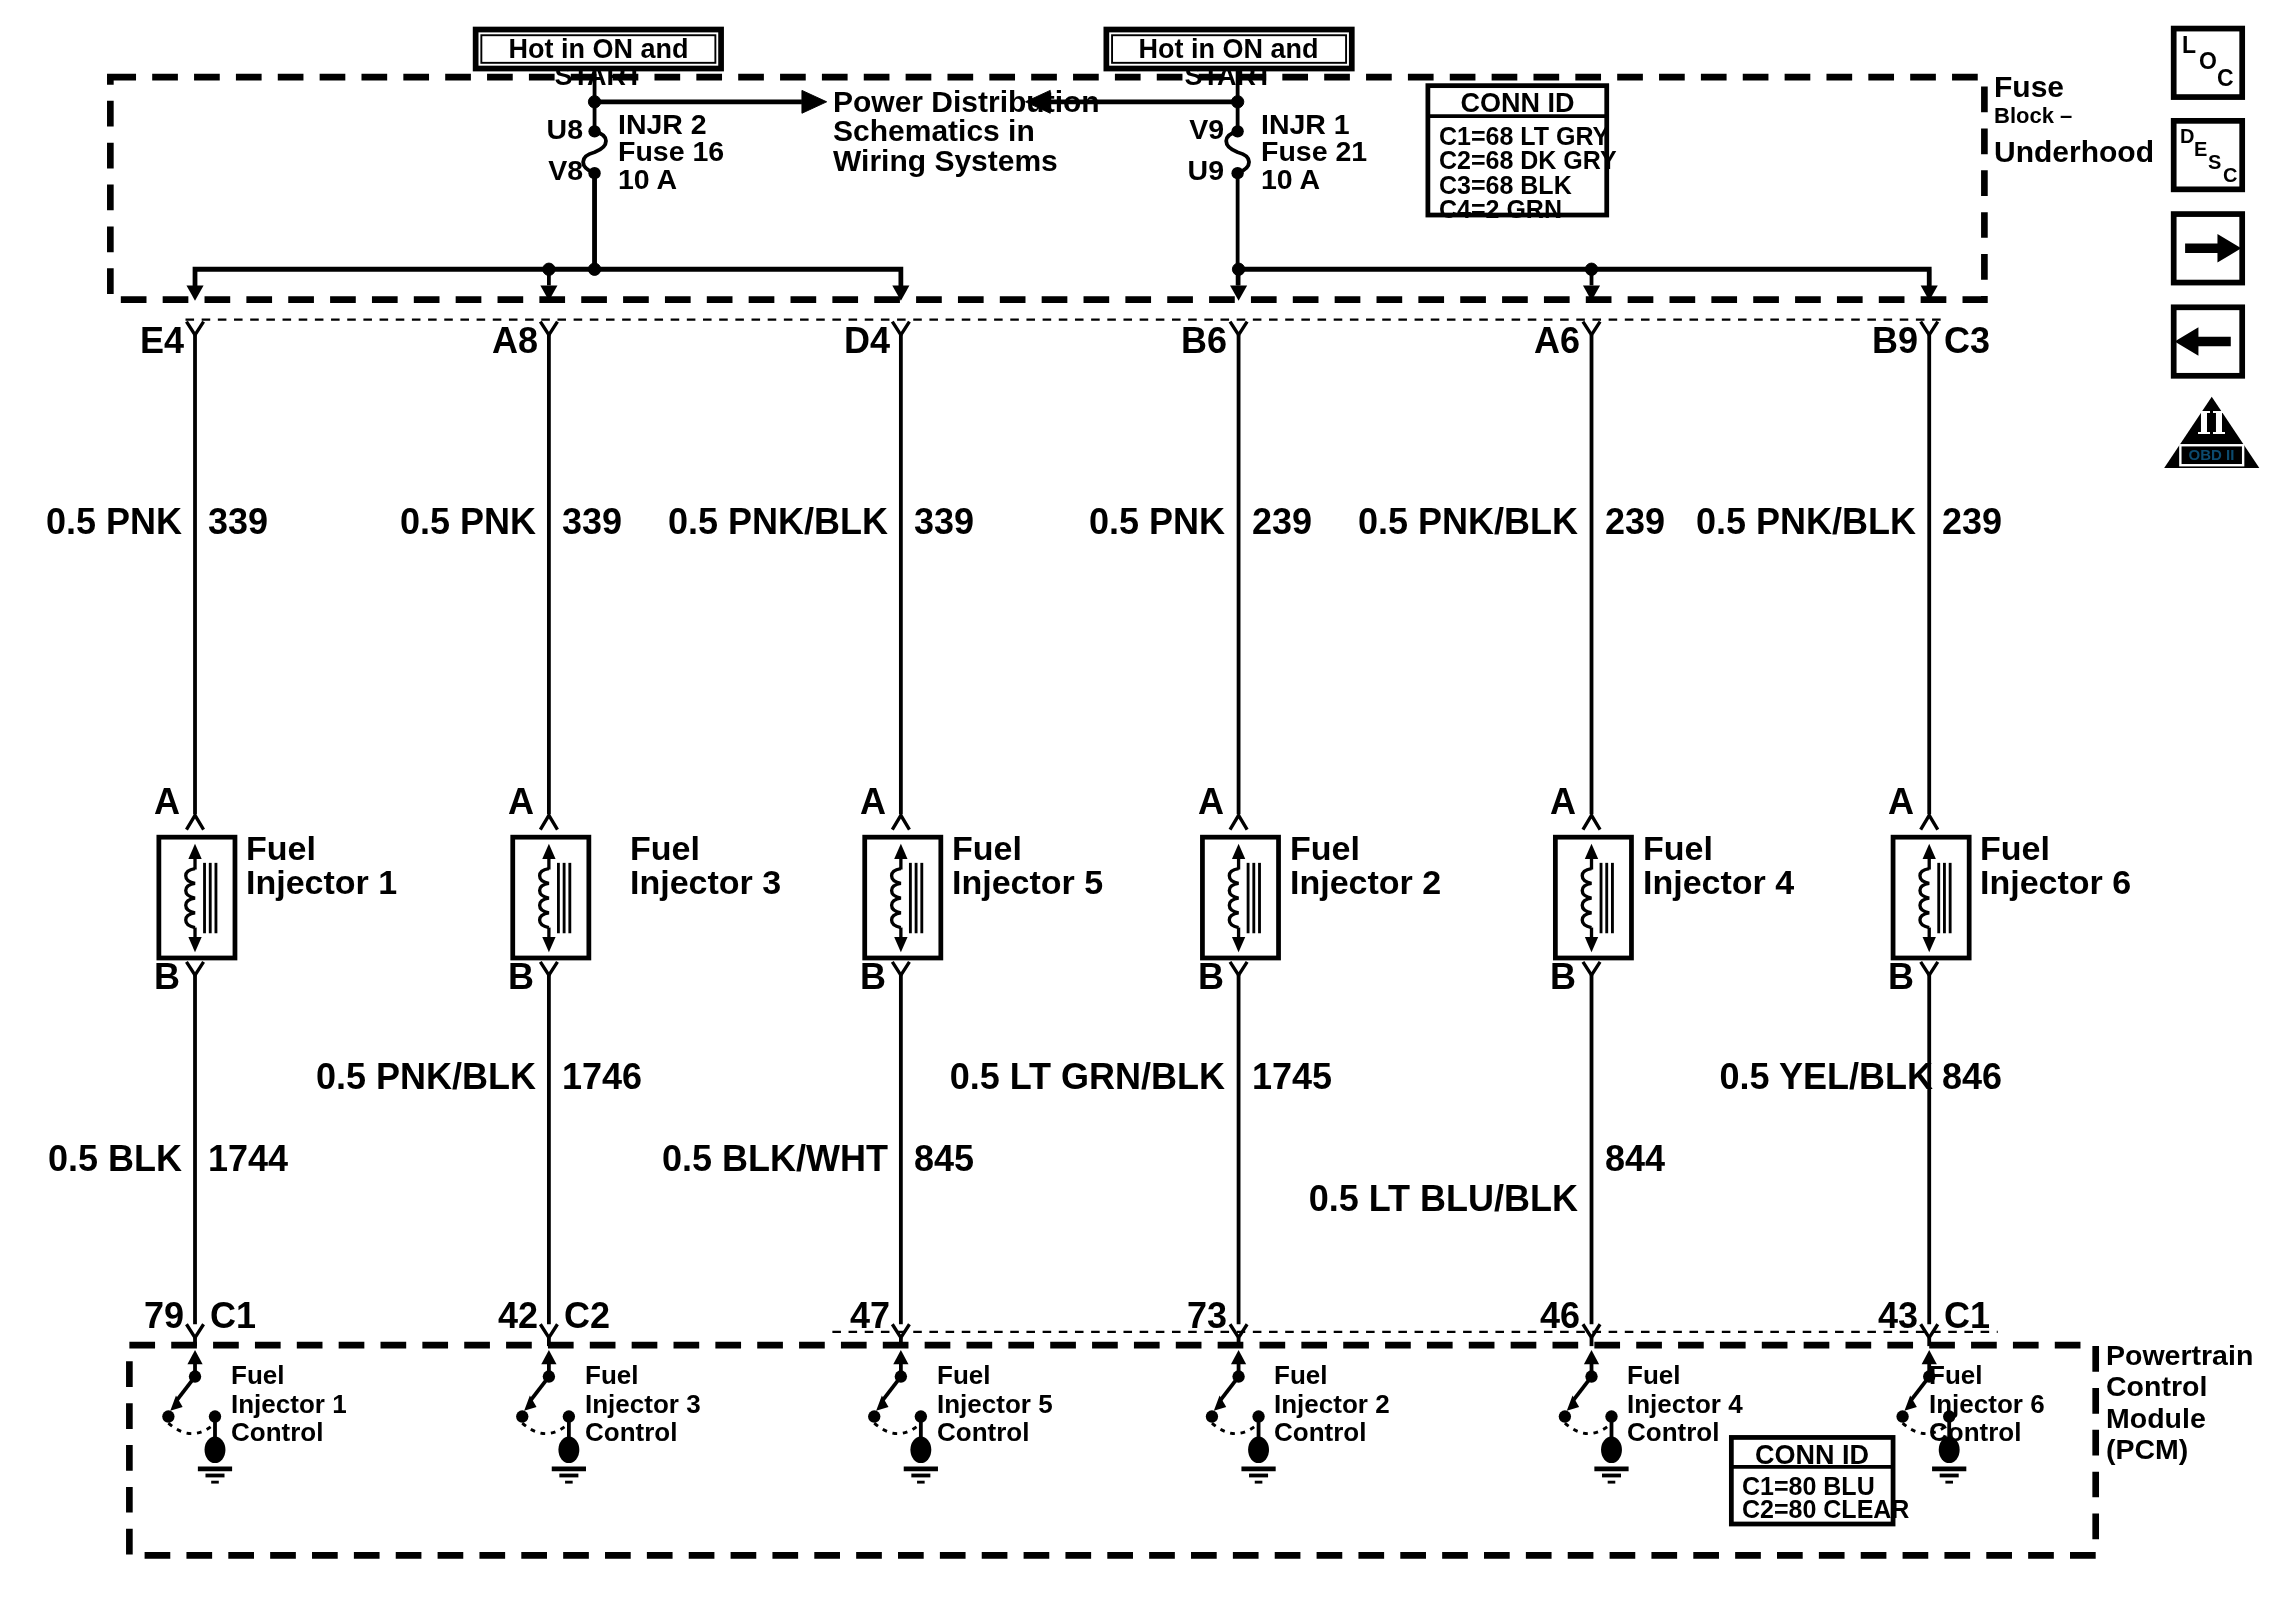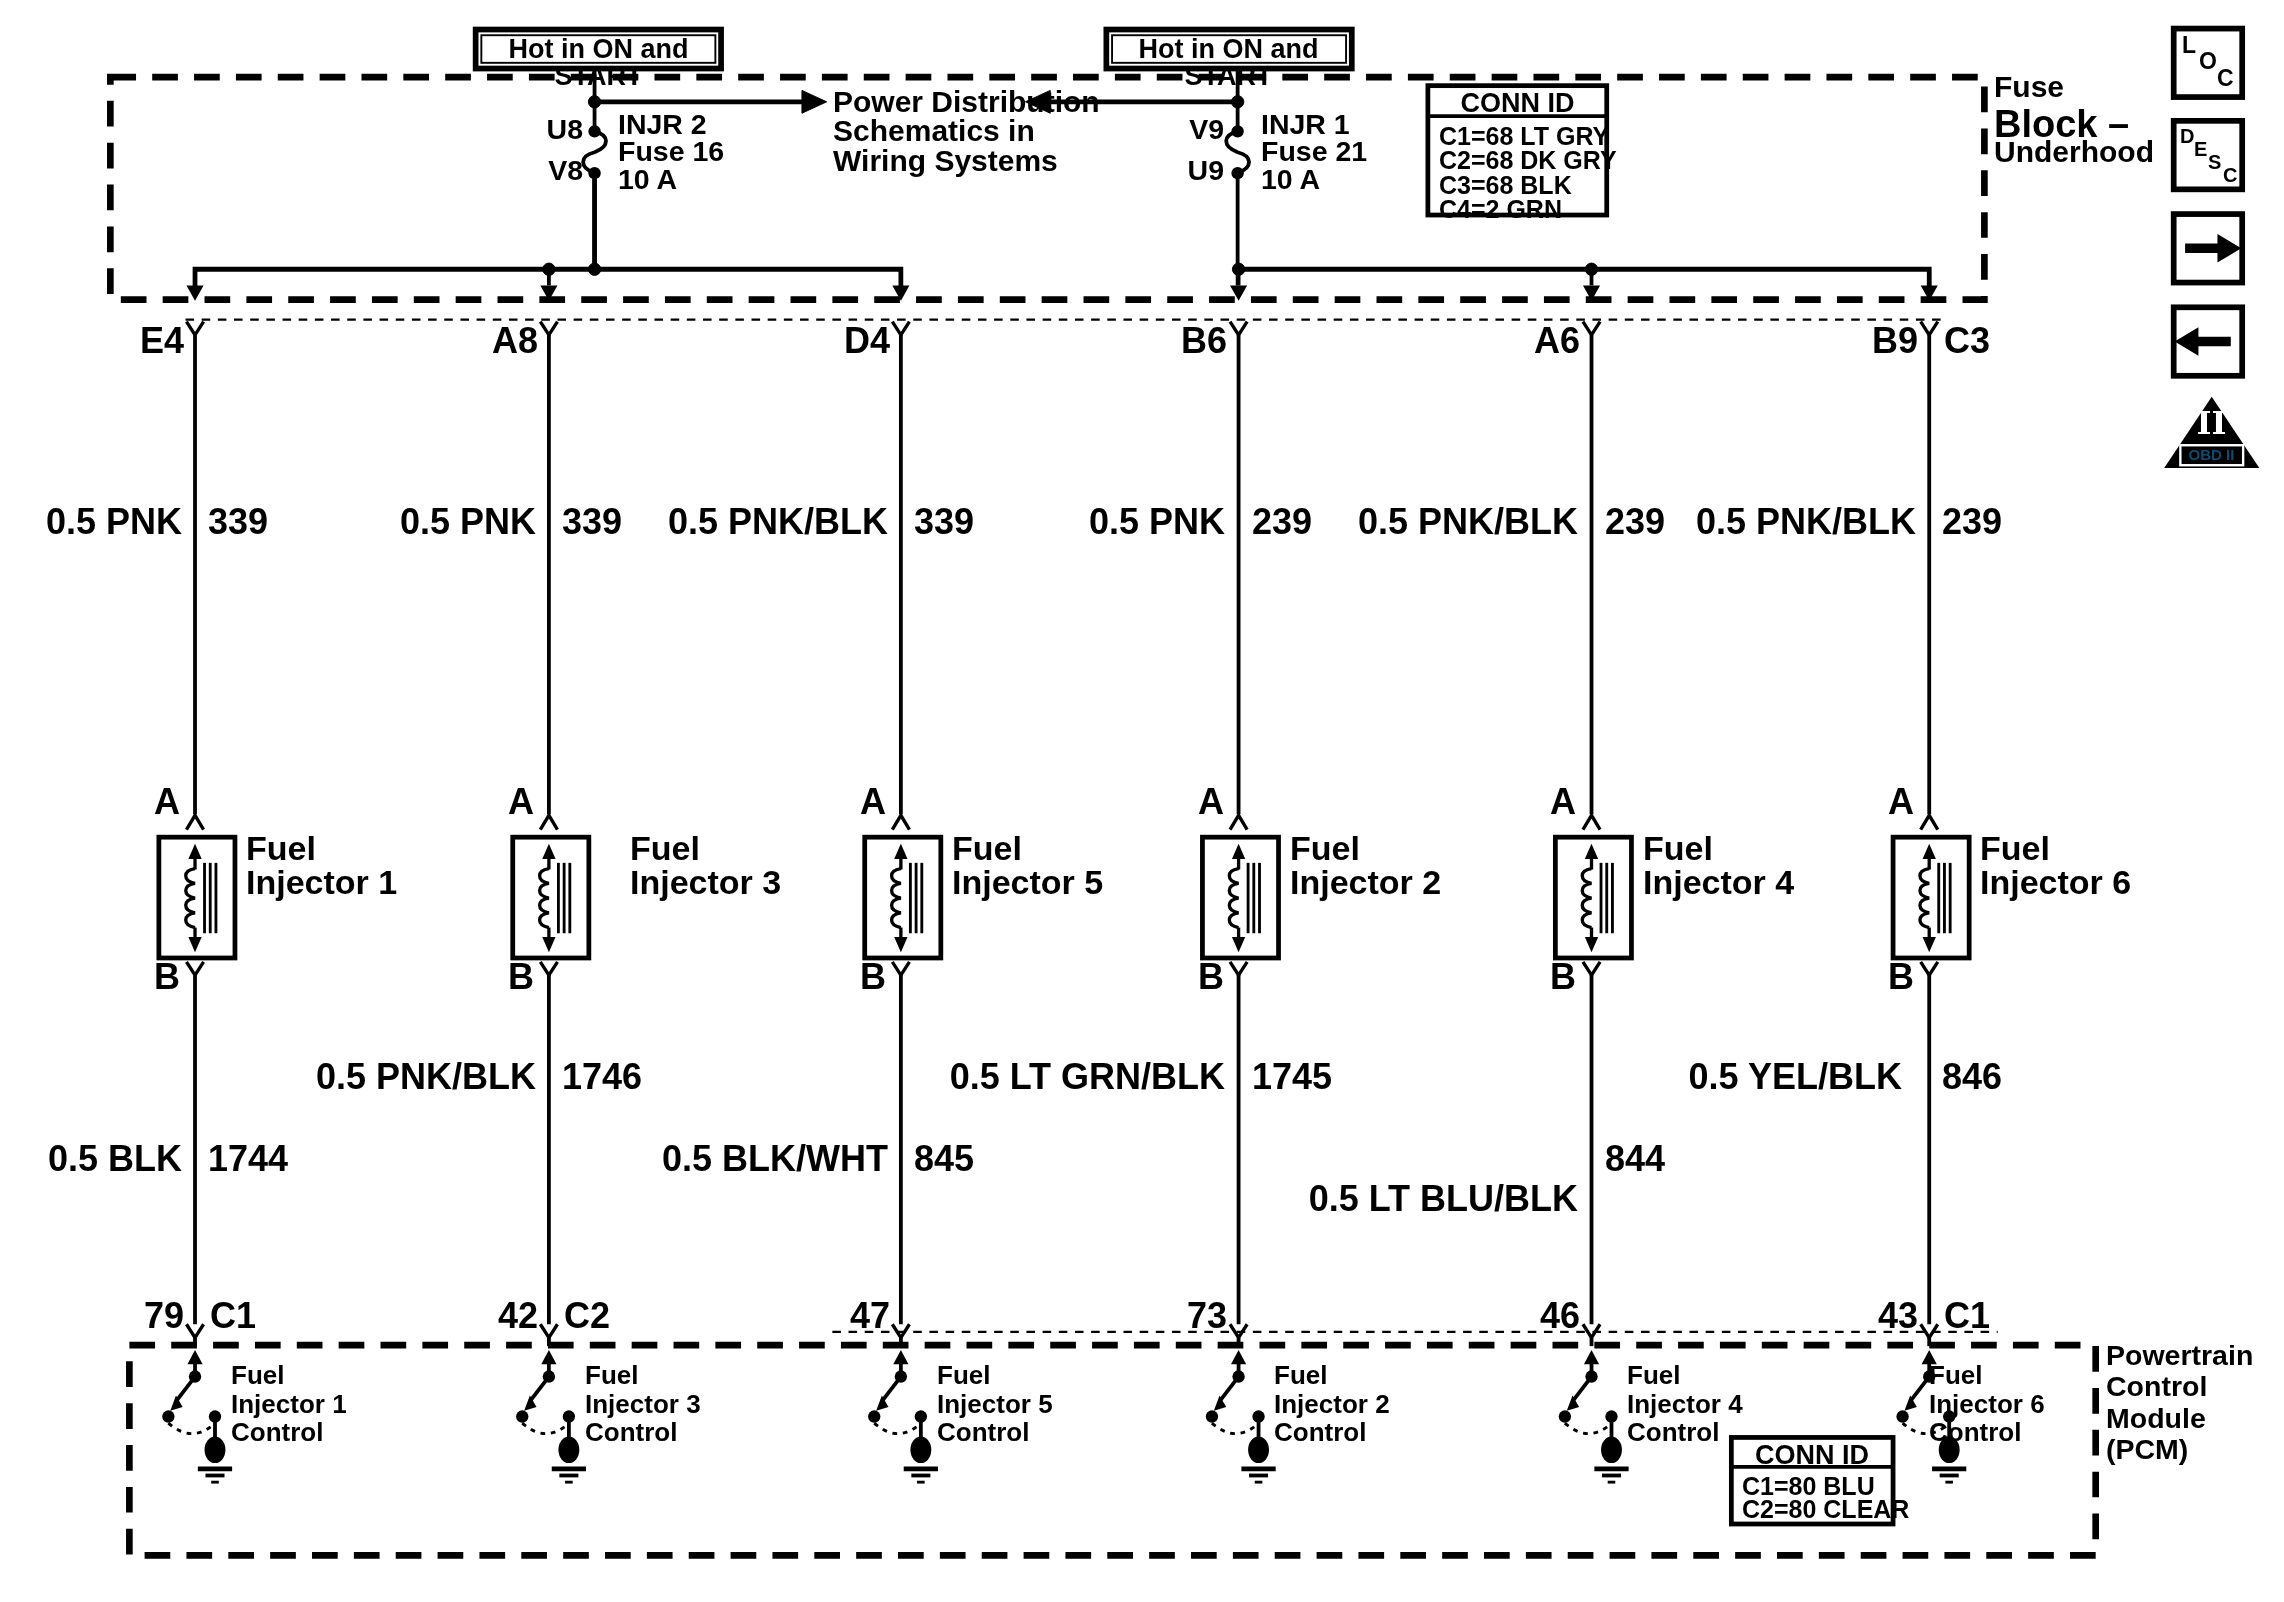--- a/index.html
+++ b/index.html
@@ -308,21 +308,21 @@
     <div class="lbl-fuse" style="left:1261px;top:137px;">Fuse 21</div>
     <div class="lbl-fuse" style="left:1261px;top:165px;">10 A</div>
 
     <div class="lbl-conn-title" style="left:1428px;top:90px;width:179px;">CONN ID</div>
     <div class="lbl-conn" style="left:1439px;top:124px;">C1=68 LT GRY</div>
     <div class="lbl-conn" style="left:1439px;top:148px;">C2=68 DK GRY</div>
     <div class="lbl-conn" style="left:1439px;top:173px;">C3=68 BLK</div>
     <div class="lbl-conn" style="left:1439px;top:197px;">C4=2 GRN</div>
 
     <div class="lbl-corner" style="left:1994px;top:72px;font-size:30px;">Fuse</div>
-    <div class="lbl-corner" style="left:1994px;top:105px;font-size:38px;">Block –</div>
+    <div class="lbl-corner" style="left:1994px;top:105px;font-size:22px;">Block –</div>
     <div class="lbl-corner" style="left:1994px;top:137px;font-size:30px;">Underhood</div>
 
     <div class="lbl-corner" style="left:2106px;top:1341px;">Powertrain</div>
     <div class="lbl-corner" style="left:2106px;top:1372px;">Control</div>
     <div class="lbl-corner" style="left:2106px;top:1404px;">Module</div>
     <div class="lbl-corner" style="left:2106px;top:1435px;">(PCM)</div>
 
     <div class="lbl-conn-title" style="left:1731px;top:1442px;width:162px;">CONN ID</div>
     <div class="lbl-conn" style="left:1742px;top:1474px;">C1=80 BLU</div>
     <div class="lbl-conn" style="left:1742px;top:1497px;">C2=80 CLEAR</div>
@@ -388,20 +388,20 @@
       <div class="lbl" style="left:1605px;top:1141px;">844</div>
       <div class="lbl" style="right:705px;top:1298px;">46</div>
       <div class="lbl-ctl" style="left:1627px;top:1361px;width:143px;">Fuel Injector 4 Control</div>
       <div class="lbl" style="right:367px;top:323px;">B9</div>
       <div class="lbl" style="left:1944px;top:323px;">C3</div>
       <div class="lbl" style="right:369px;top:504px;">0.5 PNK/BLK</div>
       <div class="lbl" style="left:1942px;top:504px;">239</div>
       <div class="lbl" style="right:371px;top:784px;">A</div>
       <div class="lbl" style="right:371px;top:959px;">B</div>
       <div class="lbl-name" style="left:1980px;top:831px;width:176px;">Fuel Injector 6</div>
-      <div class="lbl" style="right:383px;top:1059px;">0.5 YEL/BLK</div>
+      <div class="lbl" style="right:352px;top:1059px;">0.5 YEL/BLK</div>
       <div class="lbl" style="left:1942px;top:1059px;">846</div>
       <div class="lbl" style="right:367px;top:1298px;">43</div>
       <div class="lbl" style="left:1944px;top:1298px;">C1</div>
       <div class="lbl-ctl" style="left:1929px;top:1361px;width:143px;">Fuel Injector 6 Control</div>
     </div>
 </div>
 
 
 </body></html>

